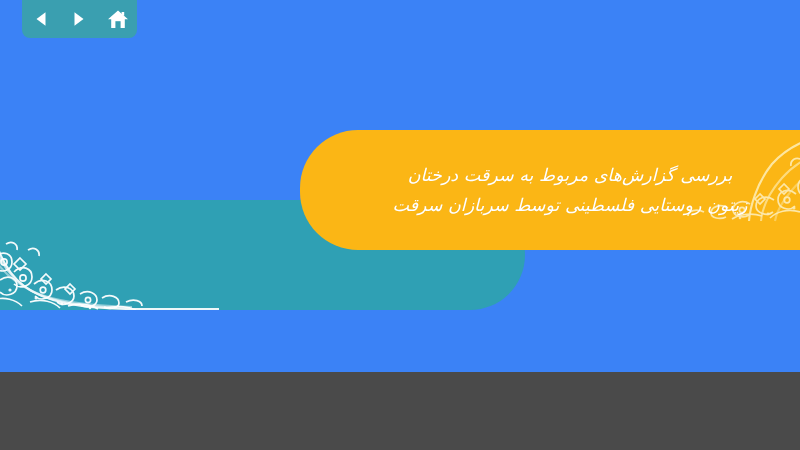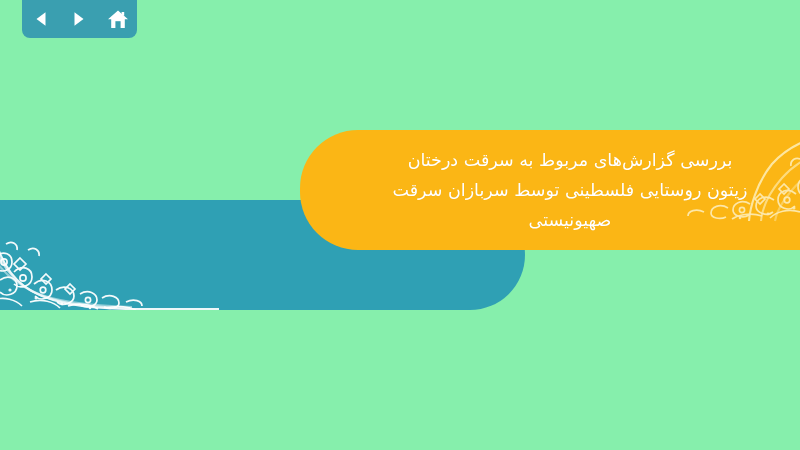--- a/index.html
+++ b/index.html
@@ -10,23 +10,24 @@
     width: 800px;
     height: 450px;
     overflow: hidden;
     background: #4a4a4a;
     font-family: "DejaVu Sans", sans-serif;
   }
 
   #slide {
     position: relative;
     width: 800px;
-    height: 450px;
-    background: #86efac;
-    overflow: hidden;
+    height: 372px;
+    background: #3b82f6;
+    overflow: hidden;
+    font-style: italic;
   }
 
   
   #navbar {
     position: absolute;
     left: 22px;
     top: -12px;
     width: 115px;
     height: 50px;
     background: #3a9fb0;
@@ -195,21 +196,20 @@
         <circle cx="164" cy="78" r="1.5"></circle>
         <circle cx="138" cy="84" r="1.4"></circle>
         <circle cx="110" cy="88" r="1.3"></circle>
         <circle cx="202" cy="30" r="1.5"></circle>
       </g>
     </svg>
 
     <div id="banner-text">
       <div class="banner-line">بررسی گزارش‌های مربوط به سرقت درختان</div>
       <div class="banner-line">زیتون روستایی فلسطینی توسط سربازان سرقت</div>
-      <div class="banner-line">صهیونیستی</div>
     </div>
   </div>
 
   <div id="navbar">
     <div class="nav-btn">
       <svg width="20" height="20" viewBox="0 0 20 20" xmlns="http://www.w3.org/2000/svg">
         <path d="M14.5 3.2 L5.5 10 L14.5 16.8 Z" fill="#ffffff"></path>
       </svg>
     </div>
     <div class="nav-btn">

